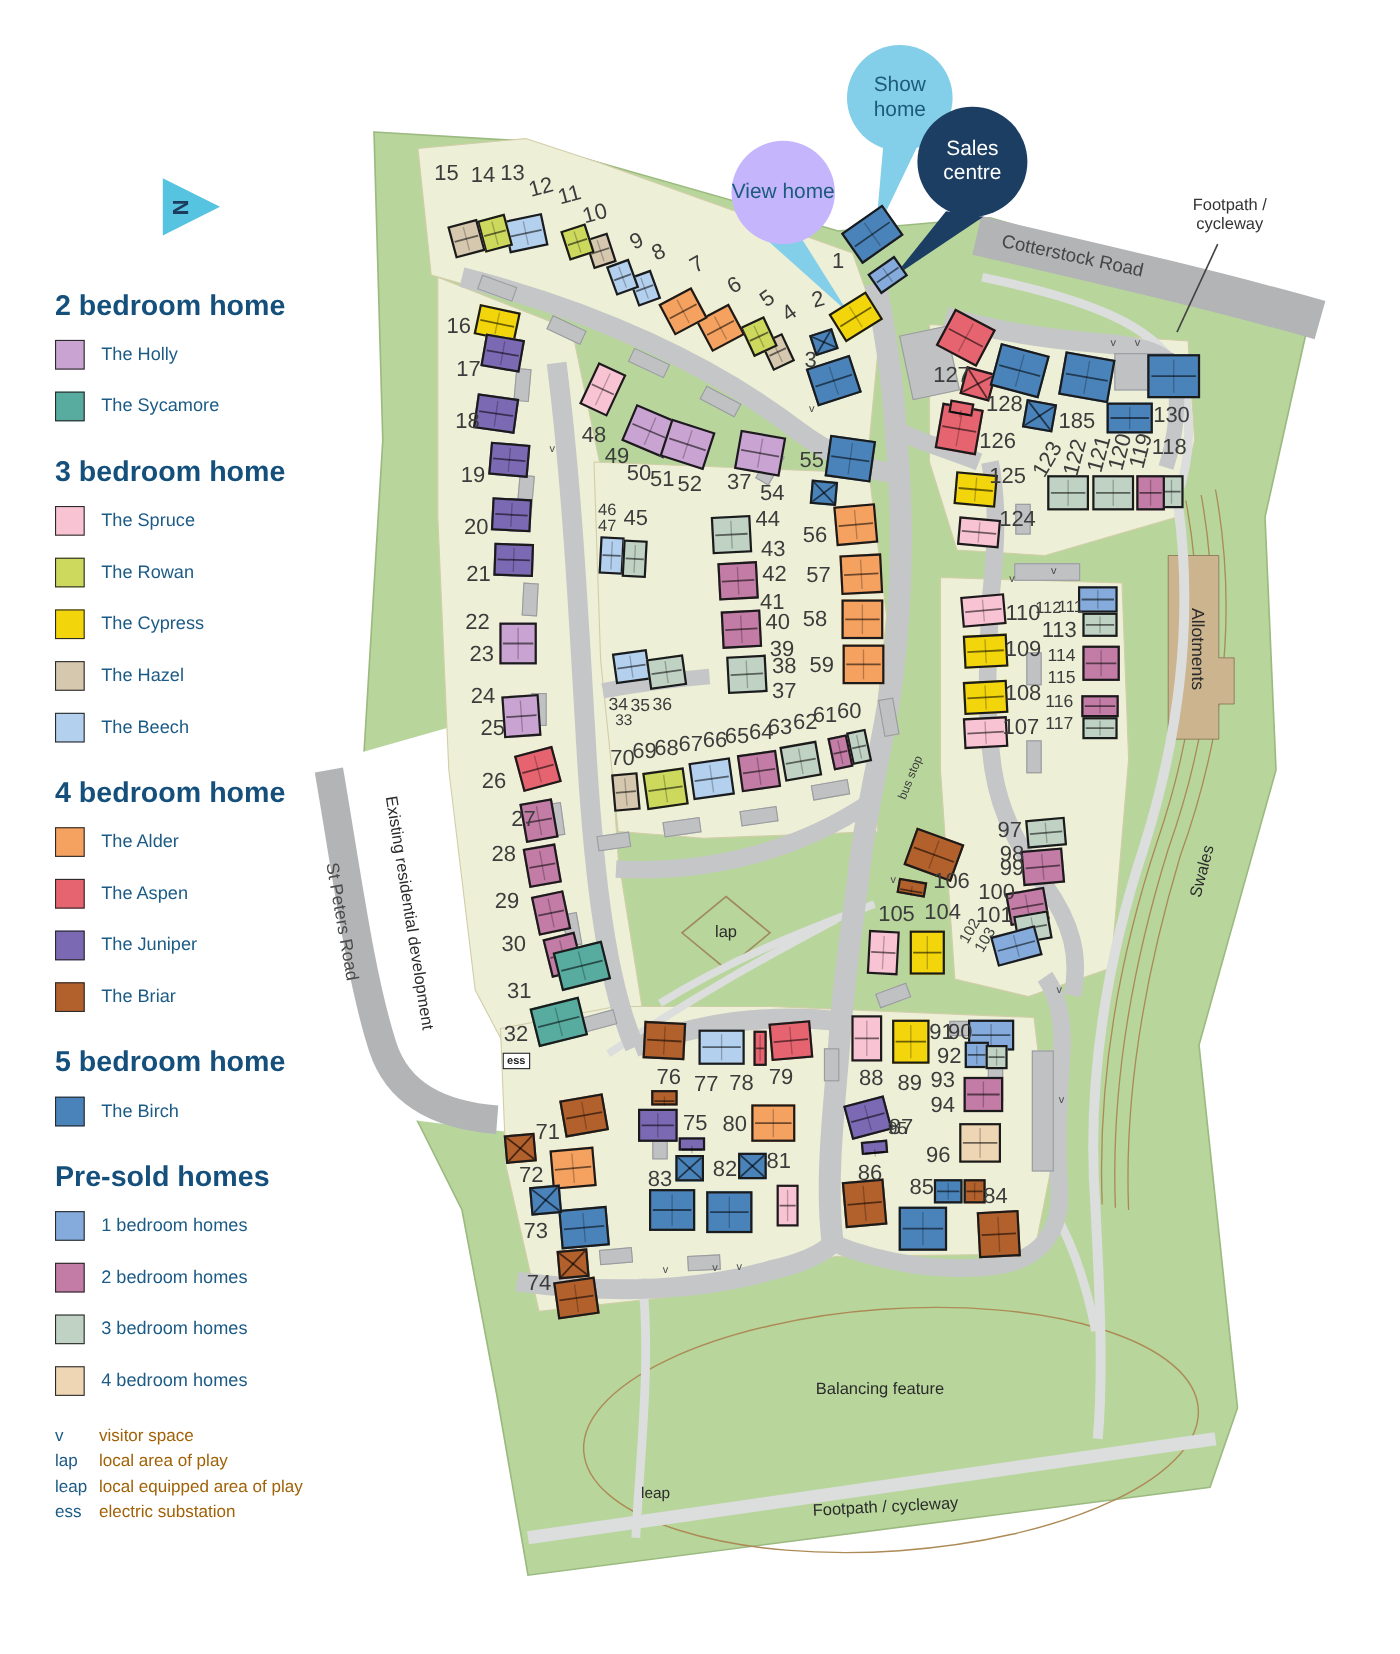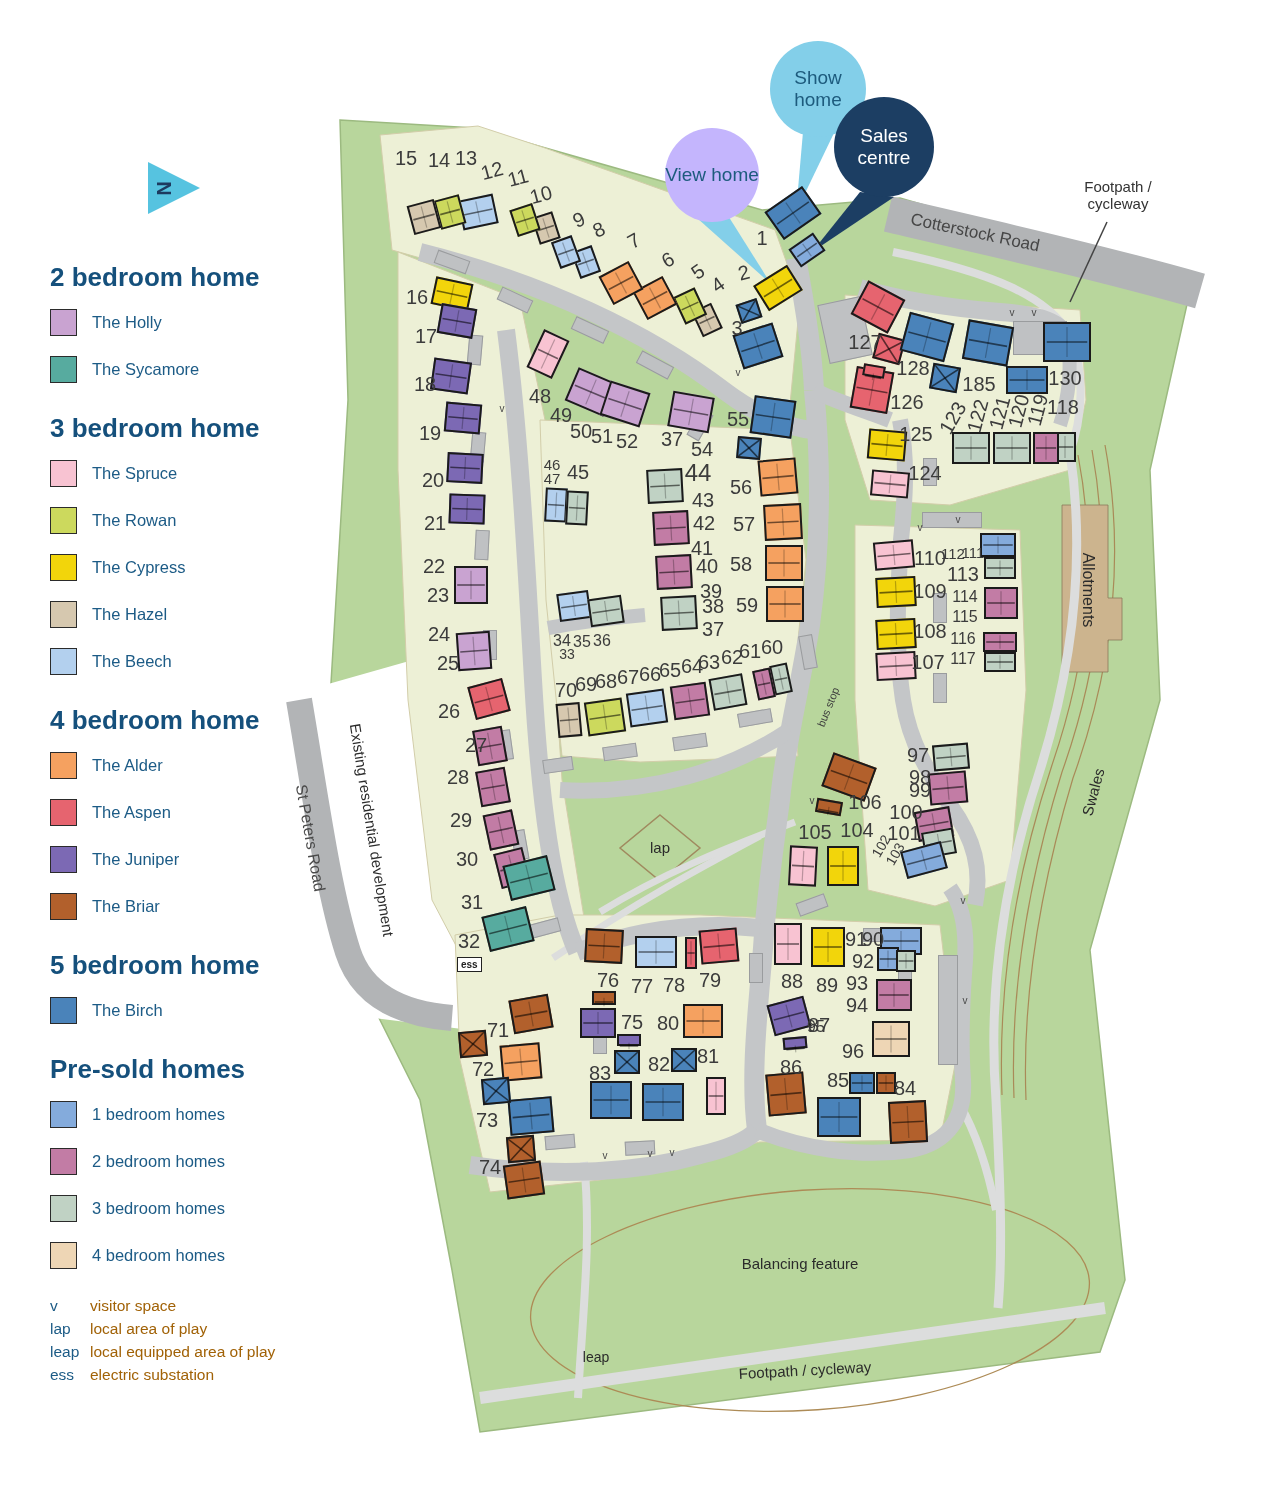--- a/index.html
+++ b/index.html
@@ -412,21 +412,21 @@
       <div class="house" style="left: 653px; top: 511px; width: 36px; height: 34px; background: rgb(194, 124, 165); transform: rotate(-3deg);"><svg width="100%" height="100%">
           <line x1="4%" y1="50%" x2="96%" y2="50%" stroke="rgba(0,0,0,.55)" stroke-width="1.6"></line>
           <line x1="50%" y1="8%" x2="50%" y2="92%" stroke="rgba(0,0,0,.25)" stroke-width="1.2"></line>
         </svg></div>
       <div class="plot-label" style="left: 704px; top: 523px; font-size: 20px; transform: translate(-50%, -50%) rotate(0deg);">42</div>
       <div class="plot-label" style="left: 703px; top: 500px; font-size: 20px; transform: translate(-50%, -50%) rotate(0deg);">43</div>
       <div class="house" style="left: 647px; top: 469px; width: 36px; height: 34px; background: rgb(192, 210, 196); transform: rotate(-3deg);"><svg width="100%" height="100%">
           <line x1="4%" y1="50%" x2="96%" y2="50%" stroke="rgba(0,0,0,.55)" stroke-width="1.6"></line>
           <line x1="50%" y1="8%" x2="50%" y2="92%" stroke="rgba(0,0,0,.25)" stroke-width="1.2"></line>
         </svg></div>
-      <div class="plot-label" style="left: 698px; top: 473px; font-size: 24px; transform: translate(-50%, -50%) rotate(0deg);">44</div>
+      <div class="plot-label" style="left: 698px; top: 473px; font-size: 20px; transform: translate(-50%, -50%) rotate(0deg);">44</div>
       <div class="house" style="left: 545px; top: 488px; width: 22px; height: 34px; background: rgb(179, 208, 238); transform: rotate(3deg);"><svg width="100%" height="100%">
           <line x1="4%" y1="50%" x2="96%" y2="50%" stroke="rgba(0,0,0,.55)" stroke-width="1.6"></line>
           <line x1="50%" y1="8%" x2="50%" y2="92%" stroke="rgba(0,0,0,.25)" stroke-width="1.2"></line>
         </svg></div>
       <div class="house" style="left: 566px; top: 491px; width: 22px; height: 34px; background: rgb(192, 210, 196); transform: rotate(3deg);"><svg width="100%" height="100%">
           <line x1="4%" y1="50%" x2="96%" y2="50%" stroke="rgba(0,0,0,.55)" stroke-width="1.6"></line>
           <line x1="50%" y1="8%" x2="50%" y2="92%" stroke="rgba(0,0,0,.25)" stroke-width="1.2"></line>
         </svg></div>
       <div class="plot-label" style="left: 578px; top: 472px; font-size: 20px; transform: translate(-50%, -50%) rotate(0deg);">45</div>
       <div class="plot-label" style="left: 552px; top: 464px; font-size: 15px; transform: translate(-50%, -50%) rotate(0deg);">46</div>

